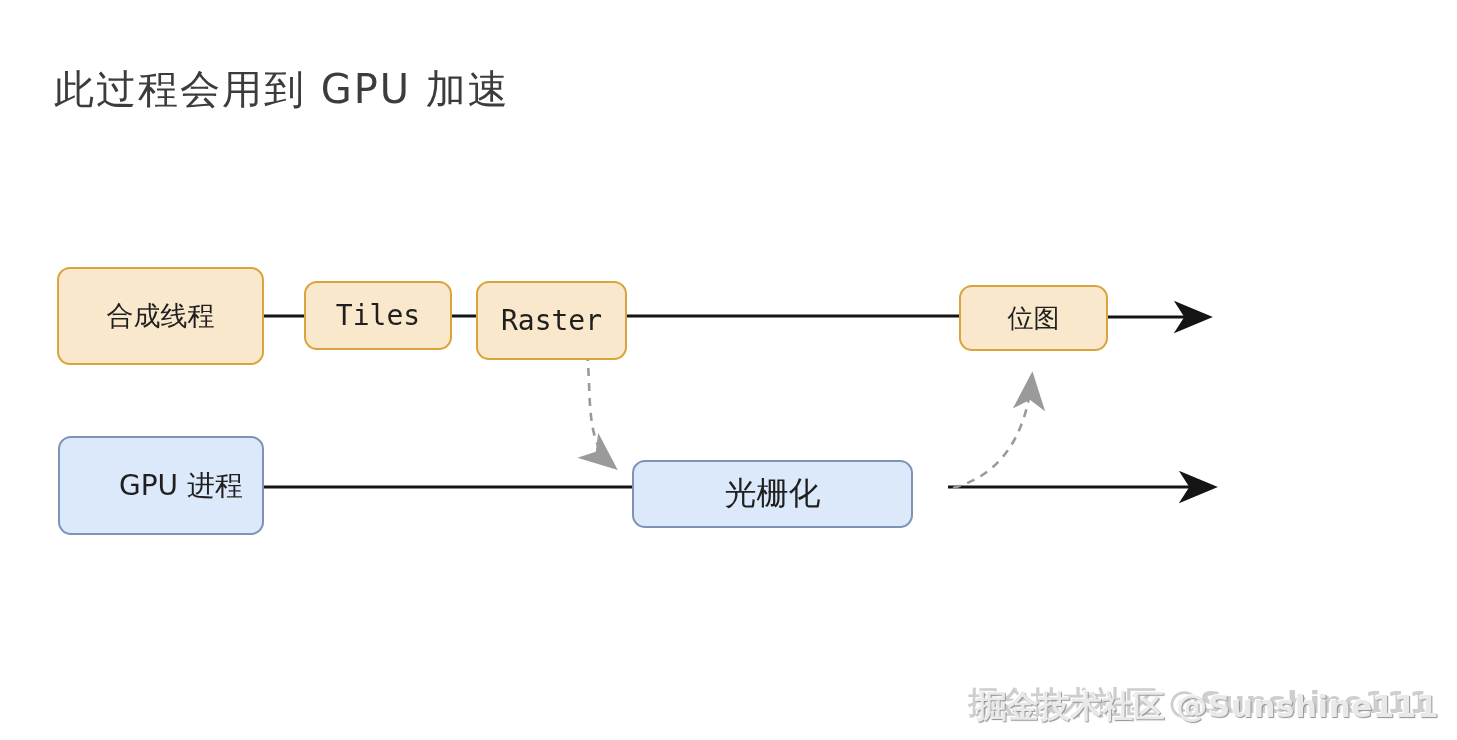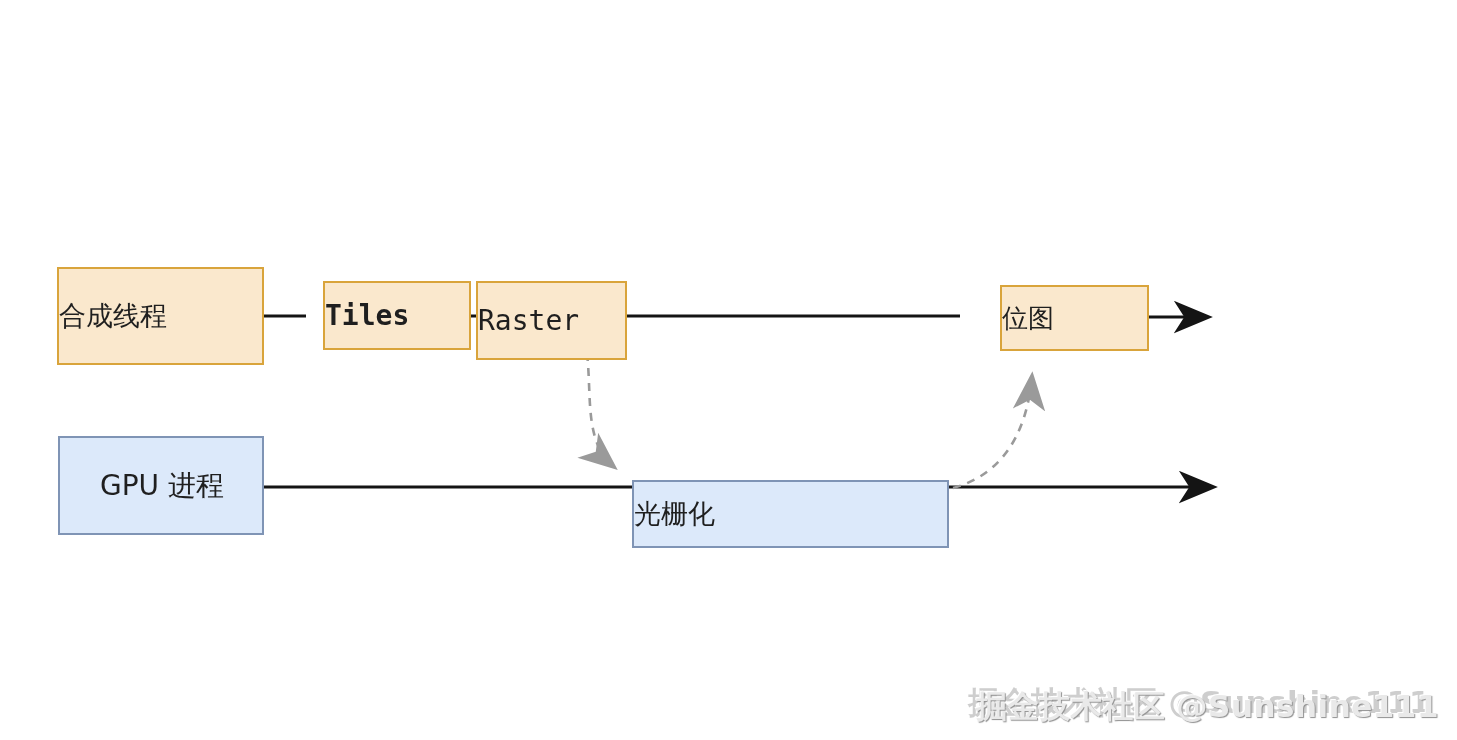--- a/index.html
+++ b/index.html
@@ -51,40 +51,40 @@
     stroke-width:2.6;
     stroke-dasharray:8 7;
     fill:none;
   }
   .arrowhead-black{fill:var(--line-color);}
   .arrowhead-gray{fill:var(--dashed-color);}
   .node{
     position:absolute;
     display:flex;
     align-items:center;
-    justify-content:flex-start;
+    justify-content:center;
     color:var(--box-text);
     white-space:nowrap;
-    border-radius:0;
+    border-radius:13px;
   }
   .node.orange{
     background:var(--orange-fill);
     border:2.5px solid var(--orange-border);
   }
   .node.blue{
     background:var(--blue-fill);
     border:2px solid var(--blue-border);
   }
   .mono{font-family:"DejaVu Sans Mono","Liberation Mono",monospace;}
   #box-compositor{left:57px;top:267px;width:207px;height:98px;font-size:27px;}
-  #box-tiles{left:323px;top:281px;width:148px;height:69px;font-size:28px;font-weight:bold;}
+  #box-tiles{left:304px;top:281px;width:148px;height:69px;font-size:28px;}
   #box-raster{left:476px;top:281px;width:151px;height:79px;font-size:28px;}
-  #box-bitmap{left:1000px;top:285px;width:149px;height:66px;font-size:26px;}
+  #box-bitmap{left:959px;top:285px;width:149px;height:66px;font-size:26px;}
   #box-gpu{left:58px;top:436px;width:206px;height:99px;font-size:28px;padding-left:40px;}
-  #box-rasterize{left:632px;top:480px;width:317px;height:68px;font-size:27px;}
+  #box-rasterize{left:632px;top:460px;width:281px;height:68px;font-size:32px;}
   .watermark{
     position:absolute;
     right:18px;
     bottom:12px;
     height:30px;
     width:360px;
     font-size:31px;
     font-weight:600;
     letter-spacing:0.5px;
   }
@@ -103,20 +103,21 @@
     right:0;
     color:var(--watermark-front);
     text-shadow:1px 1px 1px #909090, -1px -1px 0 #ffffff;
   }
 </style>
 </head>
 <body>
 
 <div class="canvas">
 
+  <div class="title">此过程会用到 GPU 加速</div>
 
   <svg class="connectors" viewBox="0 0 1457 740" xmlns="http://www.w3.org/2000/svg">
     <defs>
       <marker id="arrow-black" viewBox="0 0 12 10" refX="10.5" refY="5" markerWidth="13" markerHeight="11" orient="auto-start-reverse">
         <path class="arrowhead-black" d="M0,0 L12,5 L0,10 L3.2,5 Z"></path>
       </marker>
       <marker id="arrow-gray" viewBox="0 0 12 10" refX="10.5" refY="5" markerWidth="15" markerHeight="13" orient="auto-start-reverse">
         <path class="arrowhead-gray" d="M0,0 L12,5 L0,10 L3.2,5 Z"></path>
       </marker>
     </defs>

